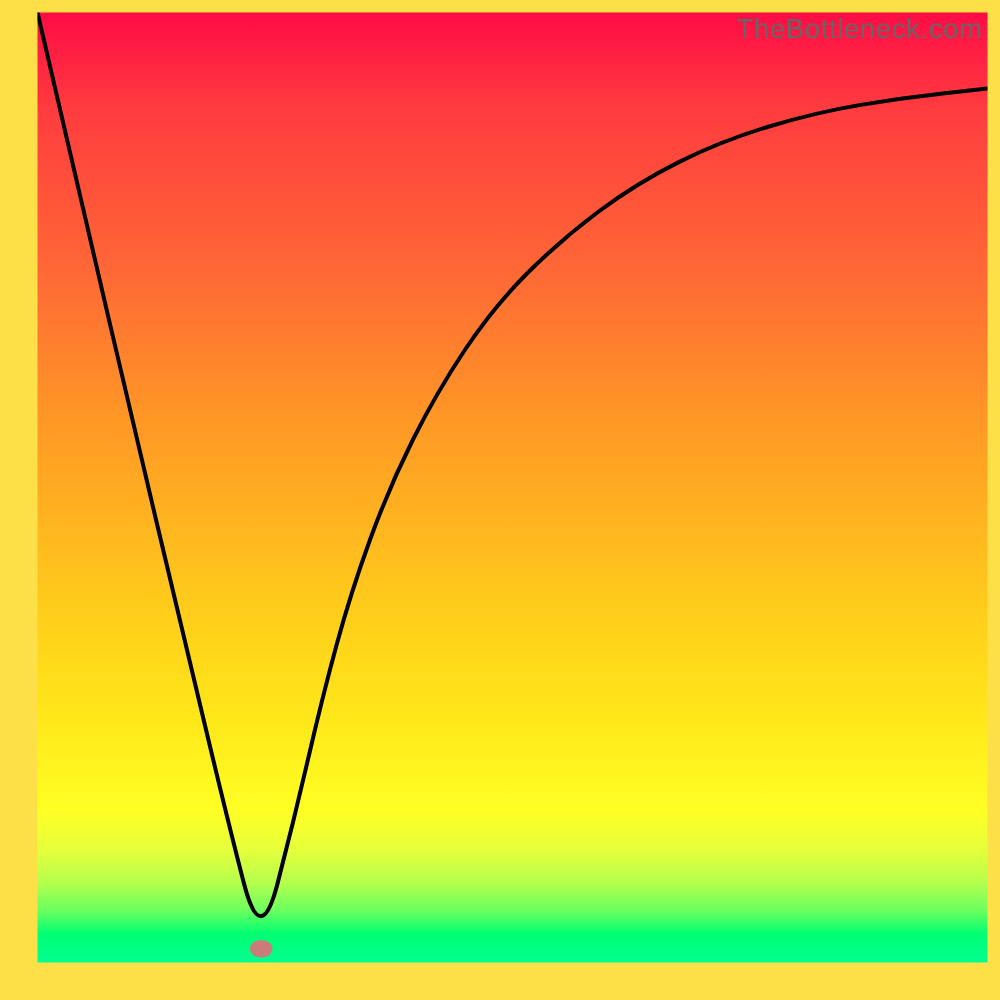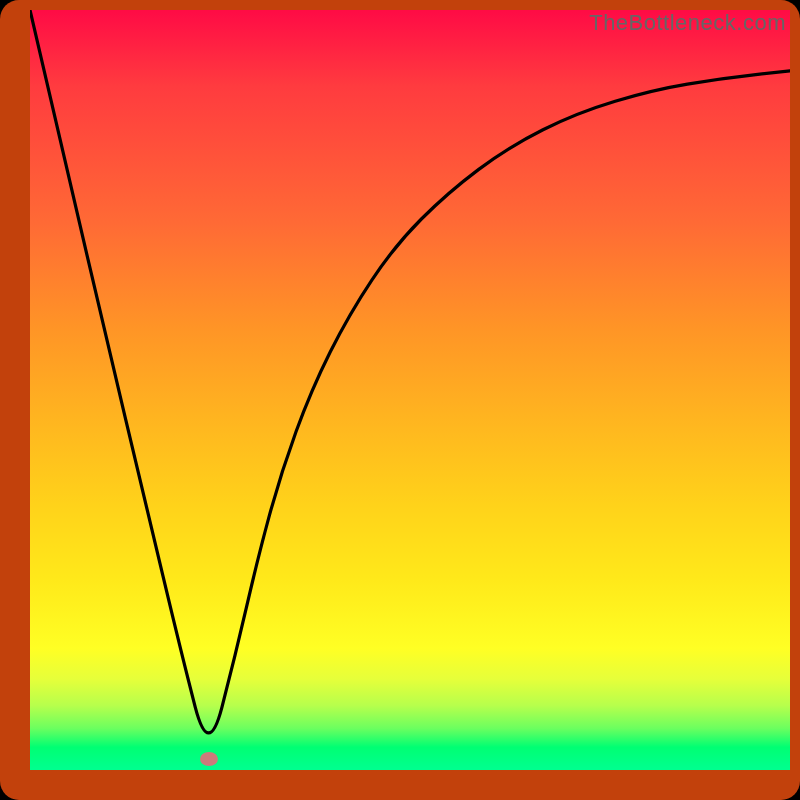--- a/index.html
+++ b/index.html
@@ -8,22 +8,21 @@
     width: 800px;
     height: 800px;
     overflow: hidden;
     background: #000;
     font-family: Arial, Helvetica, sans-serif;
   }
   .chart-frame {
     position: relative;
     width: 800px;
     height: 800px;
-    background: #c2410c;
-    border-radius: 19px;
+    background: #fde047;
   }
   .plot-area {
     position: absolute;
     left: 30px;
     top: 10px;
     width: 760px;
     height: 760px;
     
     background: linear-gradient(
       to bottom,

